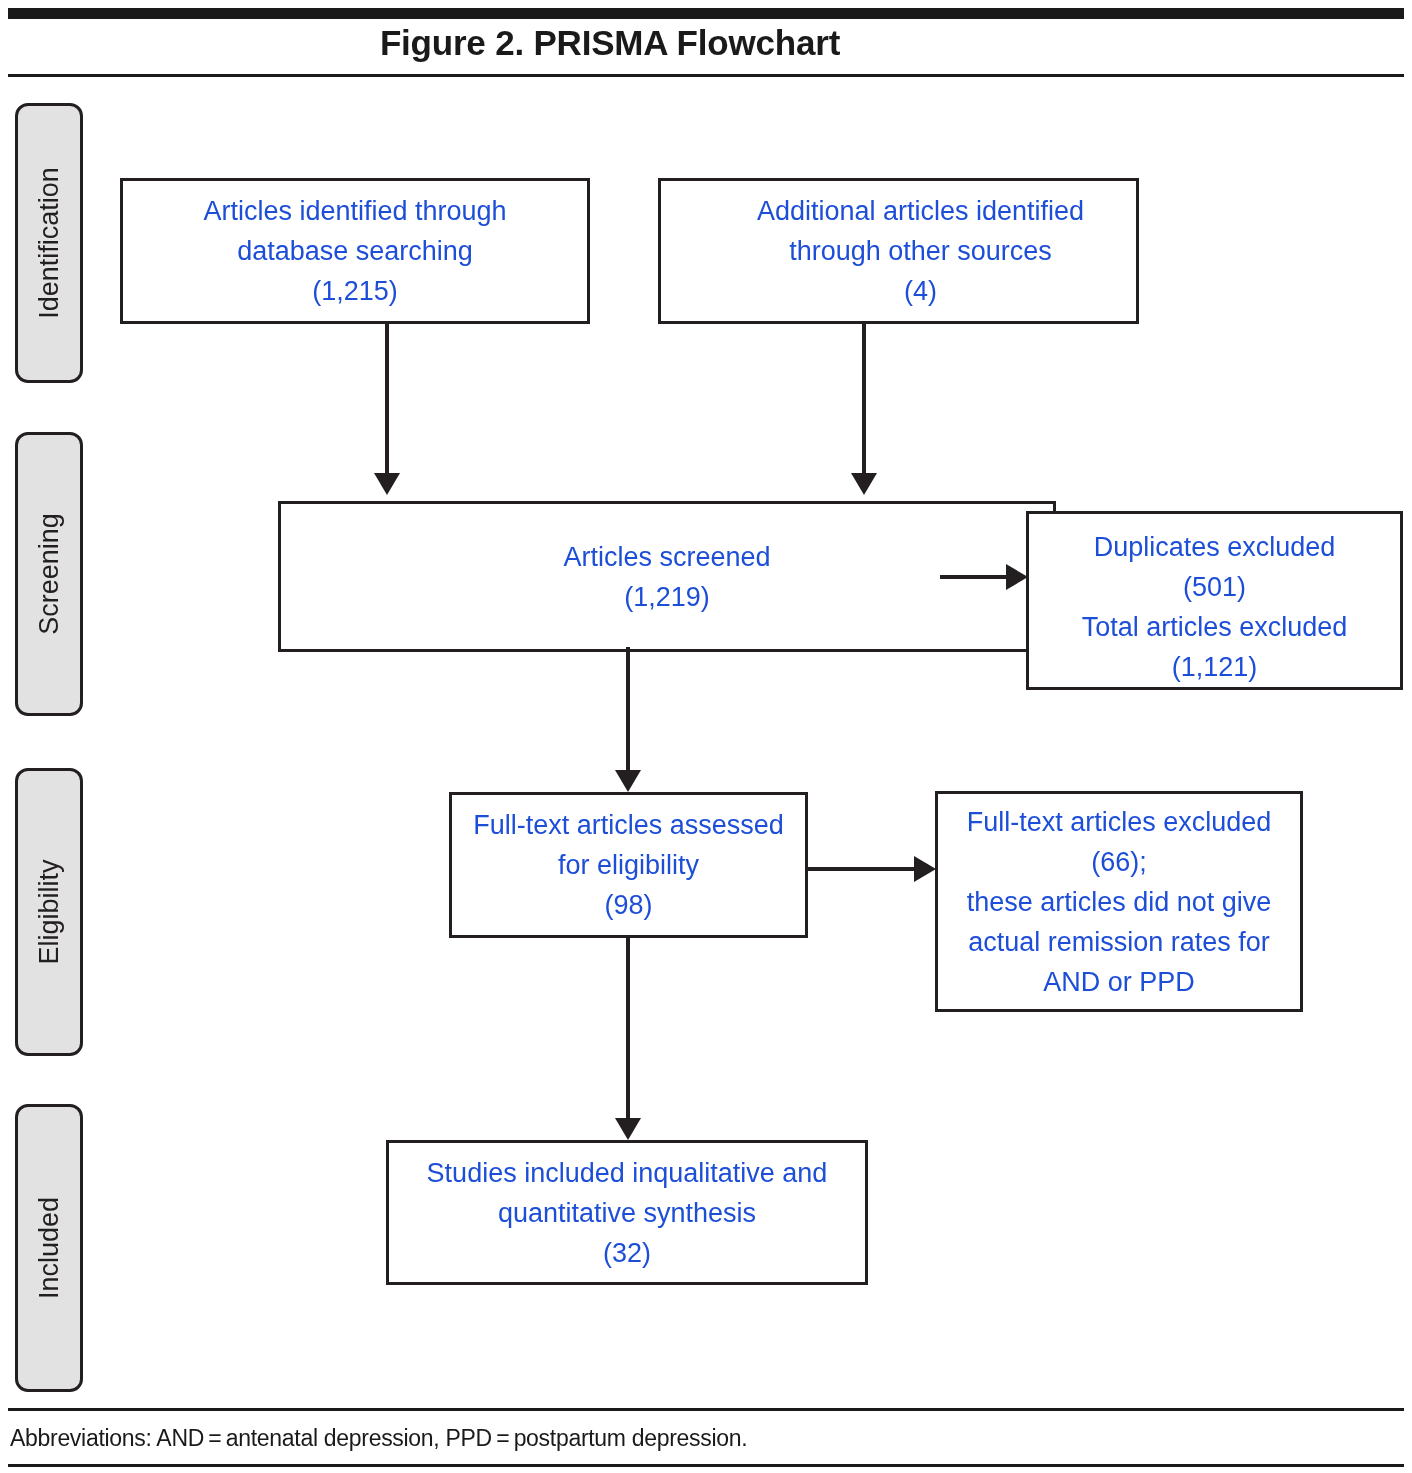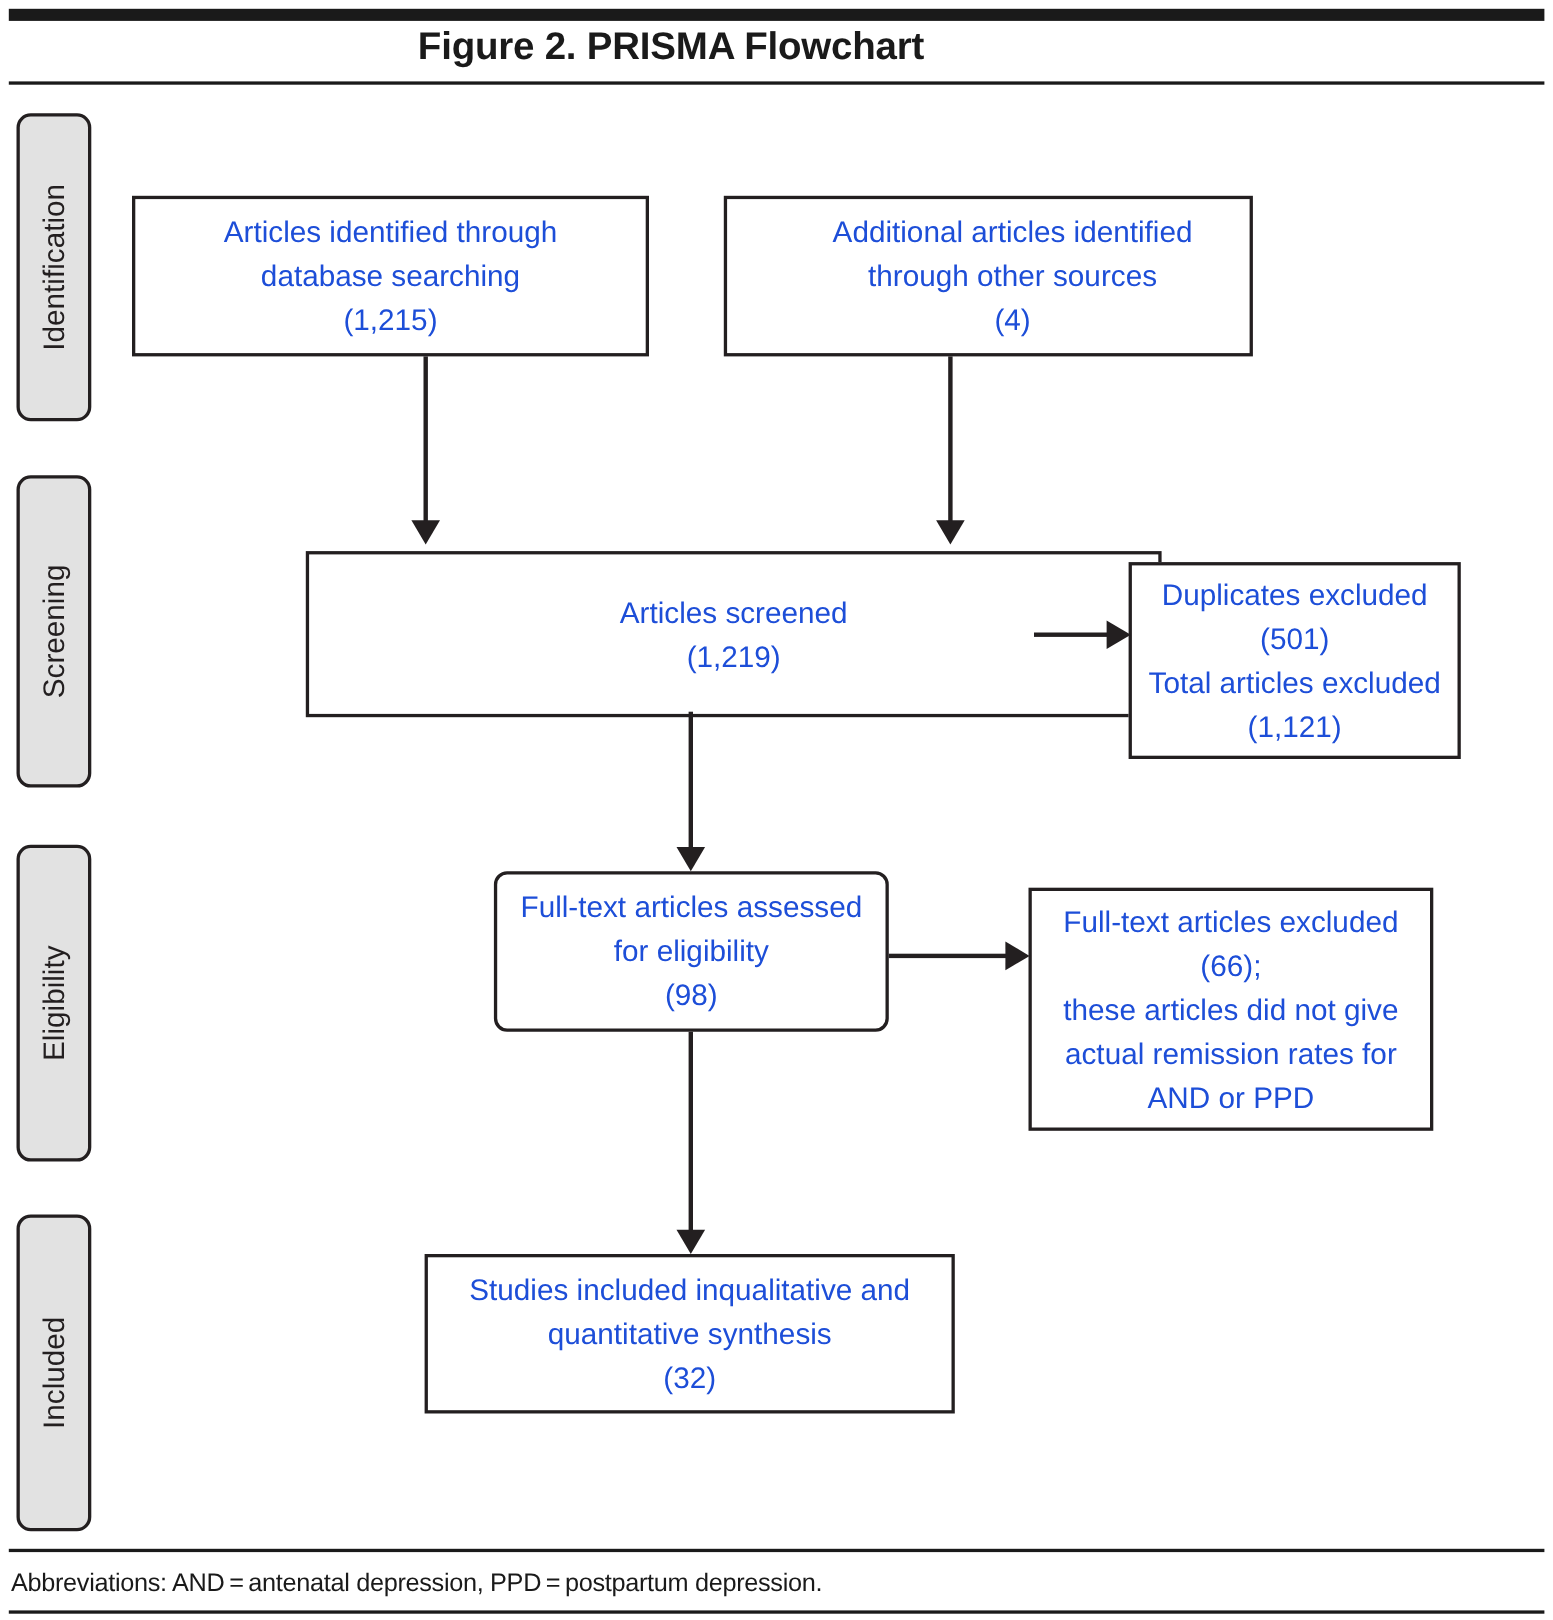--- a/index.html
+++ b/index.html
@@ -189,40 +189,40 @@
   <div class="arrow-down" style="left:374px; top:473px;"></div>
 
   <div class="v-line" style="left:862px; top:324px; height:152px;"></div>
   <div class="arrow-down" style="left:851px; top:473px;"></div>
 
   <div class="flow-box" style="left:278px; top:501px; width:778px; height:151px;">
     <span class="box-text">Articles screened
 (1,219)</span>
   </div>
 
-  <div class="flow-box" style="left:1026px; top:511px; width:302px; height:179px;">
+  <div class="flow-box" style="left:1026px; top:511px; width:377px; height:179px;align-items:flex-end;">
     <span class="box-text">Duplicates excluded
 (501)
 Total articles excluded
 (1,121)</span>
   </div>
 
   <div class="h-line" style="left:940px; top:575px; width:72px;"></div>
   <div class="arrow-right" style="left:1006px; top:564px;"></div>
 
   <div class="v-line" style="left:626px; top:647px; height:125px;"></div>
   <div class="arrow-down" style="left:615px; top:770px;"></div>
 
-  <div class="flow-box" style="left:449px; top:792px; width:359px; height:146px;border-radius:12px;">
+  <div class="flow-box" style="left:449px; top:792px; width:359px; height:146px;">
     <span class="box-text">Full-text articles assessed
 for eligibility
 (98)</span>
   </div>
 
-  <div class="flow-box" style="left:935px; top:791px; width:368px; height:221px;margin-top:16px;">
+  <div class="flow-box" style="left:935px; top:791px; width:368px; height:221px;">
     <span class="box-text">Full-text articles excluded
 (66);
 these articles did not give
 actual remission rates for
 AND or PPD</span>
   </div>
 
   <div class="h-line" style="left:808px; top:867px; width:112px;"></div>
   <div class="arrow-right" style="left:914px; top:856px;"></div>
 

